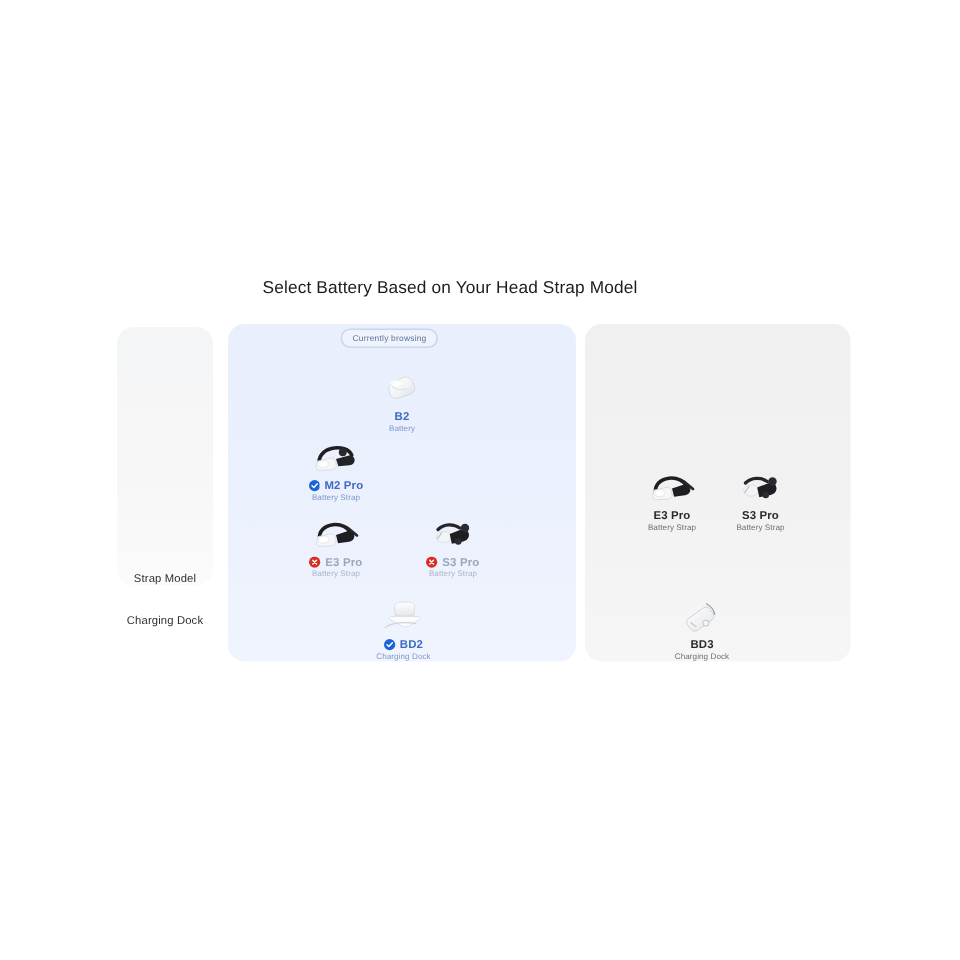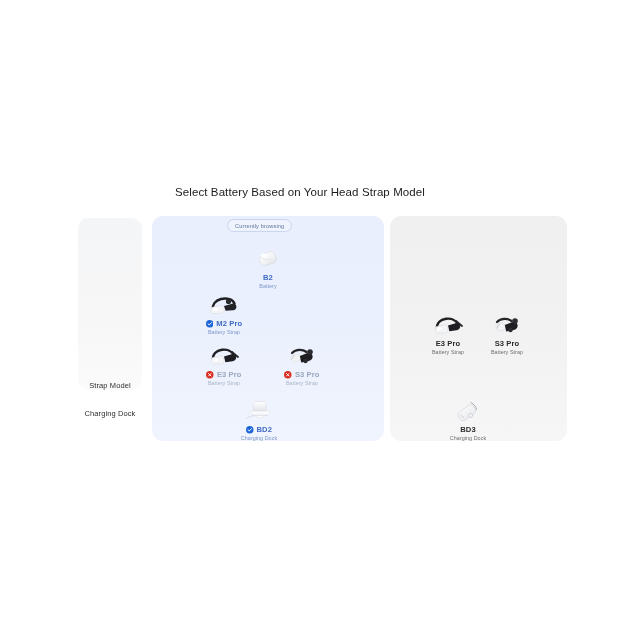--- a/index.html
+++ b/index.html
@@ -144,21 +144,21 @@
     display: block;
   }
   .status svg { display: block; }
 
   
   .pos-b2    { left: 231px; top: 244px; }
   .pos-m2pro { left: 187px; top: 290px; }
   .pos-m3pro { left: 265px; top: 290px; }
   .pos-e3pro { left: 187px; top: 341px; }
   .pos-s3pro { left: 265px; top: 341px; }
-  .pos-bd2   { left: 222px; top: 396px; }
+  .pos-bd2   { left: 232px; top: 396px; }
 
   
   .pos-b100  { left: 441px; top: 238px; }
   .pos-e3pro2 { left: 411px; top: 310px; }
   .pos-s3pro2 { left: 470px; top: 310px; }
   .pos-bd3   { left: 431px; top: 396px; }
 </style>
 </head>
 <body>
 

